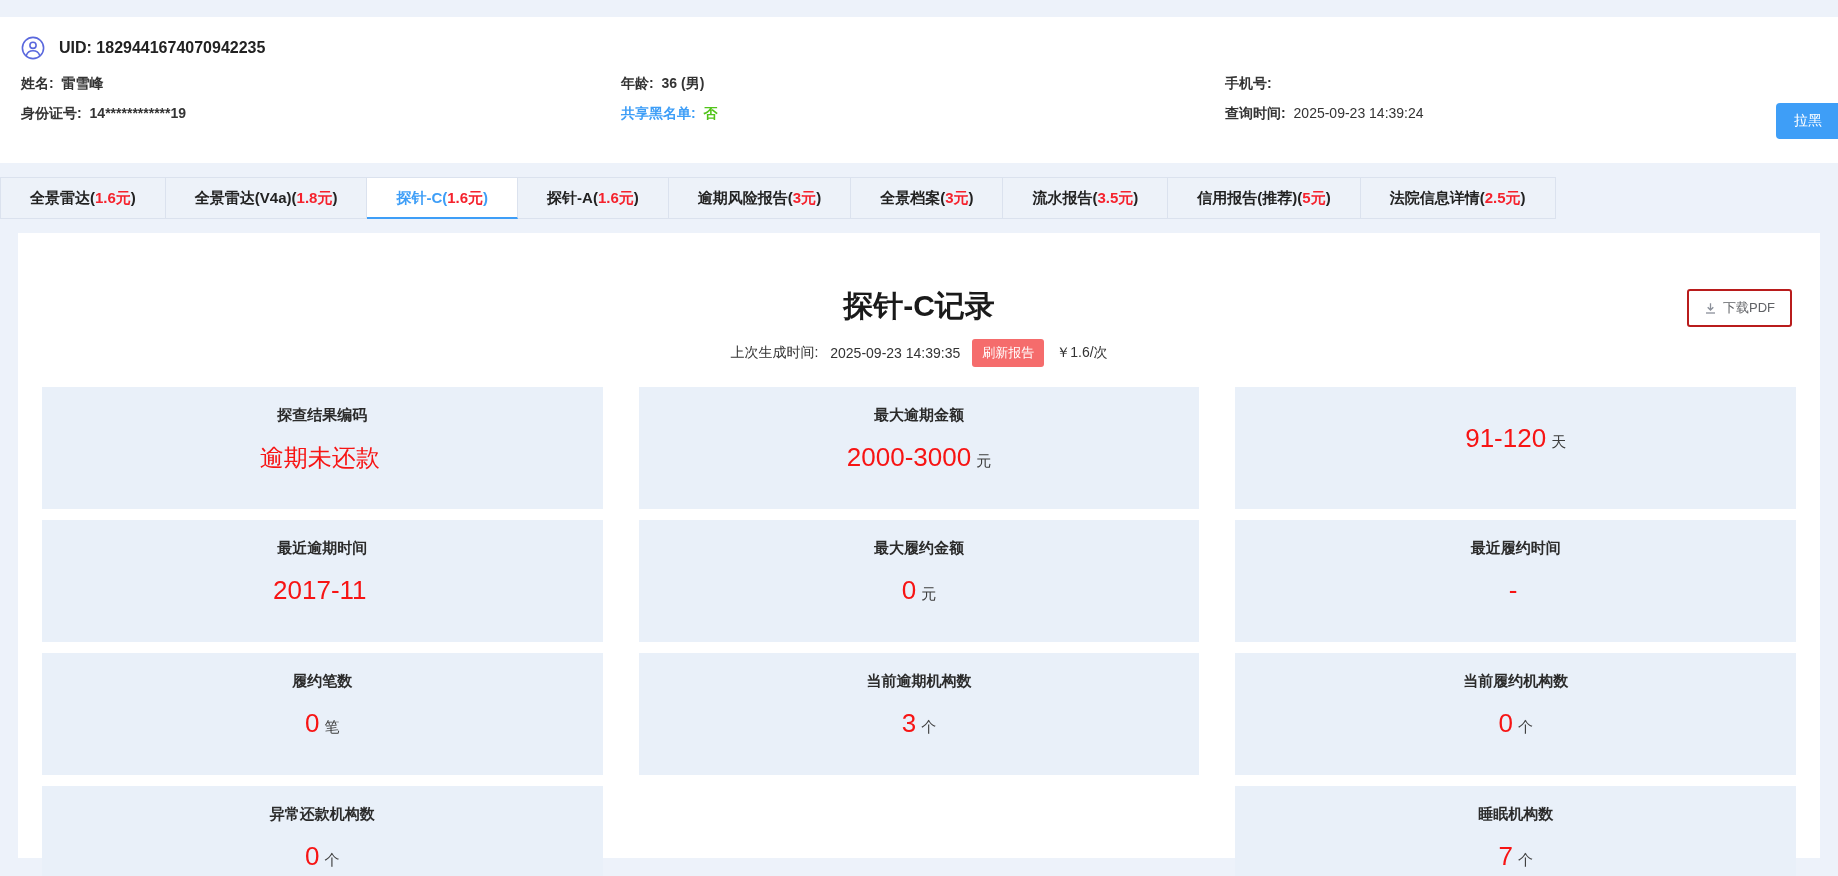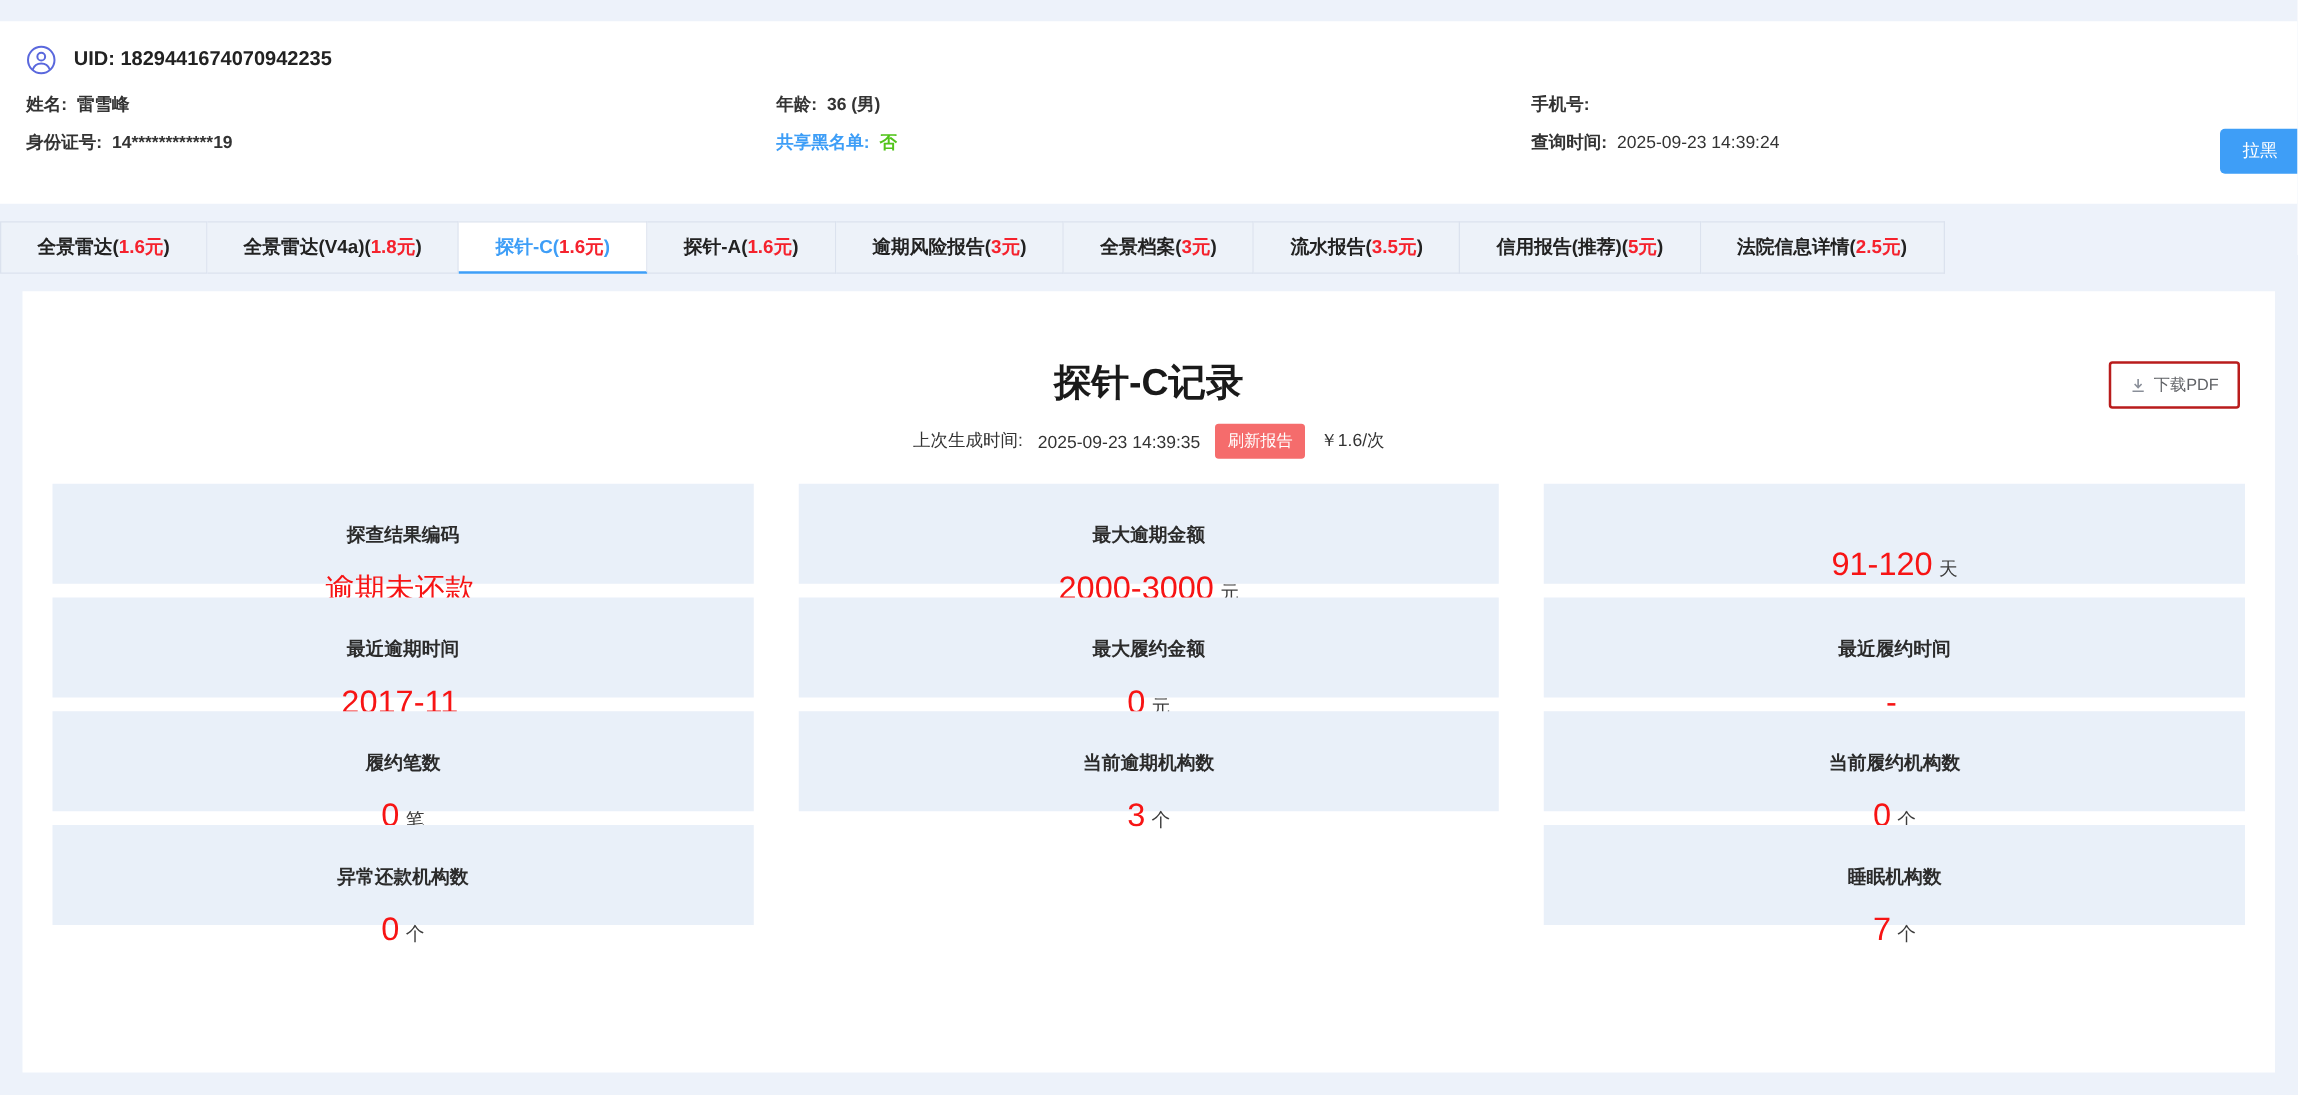--- a/index.html
+++ b/index.html
@@ -119,23 +119,23 @@
   
   .stats-grid {
     margin:20px 24px 0 24px;
     display:grid;
     grid-template-columns:repeat(3,1fr);
     column-gap:36px;
     row-gap:11px;
   }
   .stat-card {
     background:#e9f0f9;
-    height:80px;
+    height:122px;
     text-align:center;
-    padding-top:32px;
+    padding-top:19px;
   }
   .stat-card.empty { background:transparent; }
   .stat-label { font-size:15px; font-weight:bold; color:#2b2b2b; }
   .stat-value-row { margin-top:17px; }
   .stat-value { font-size:26px; color:#f71414; }
   .stat-unit { font-size:15px; color:#3c3c3c; margin-left:5px; }
 </style>
 </head>
 <body>
 

